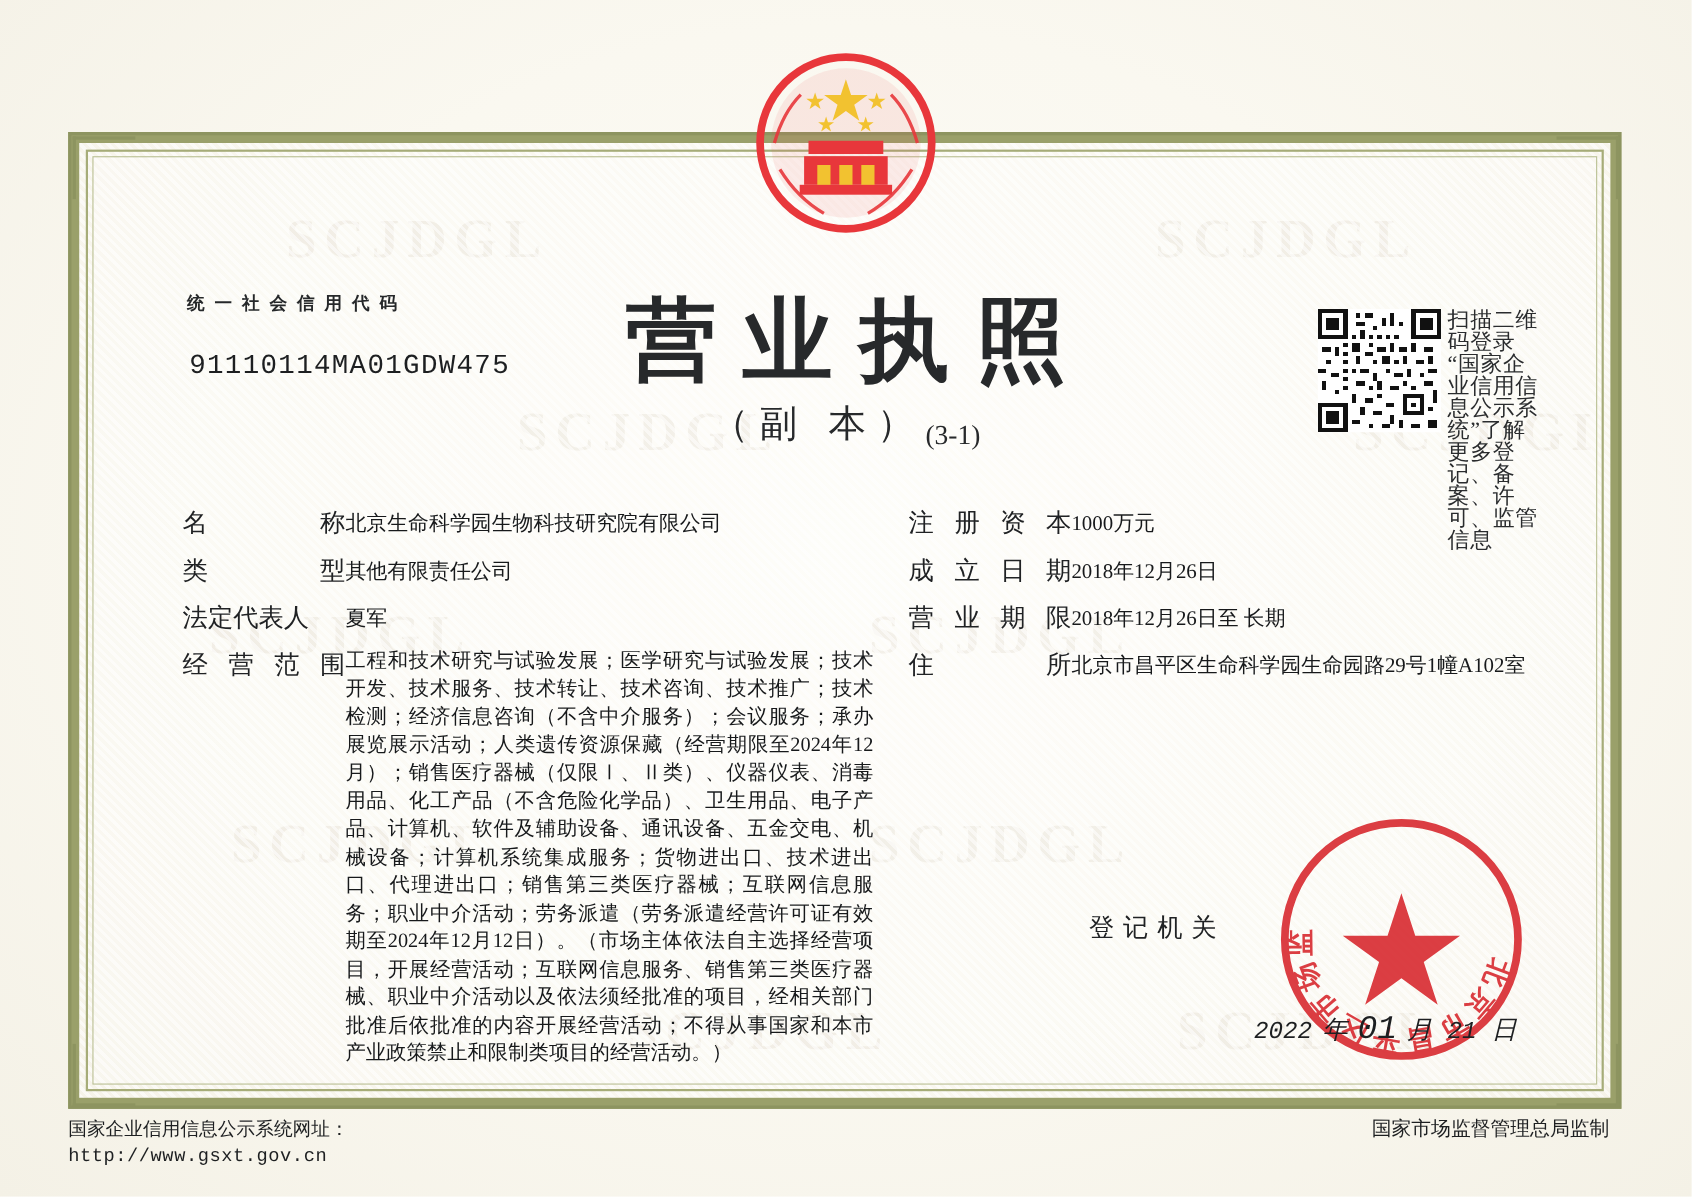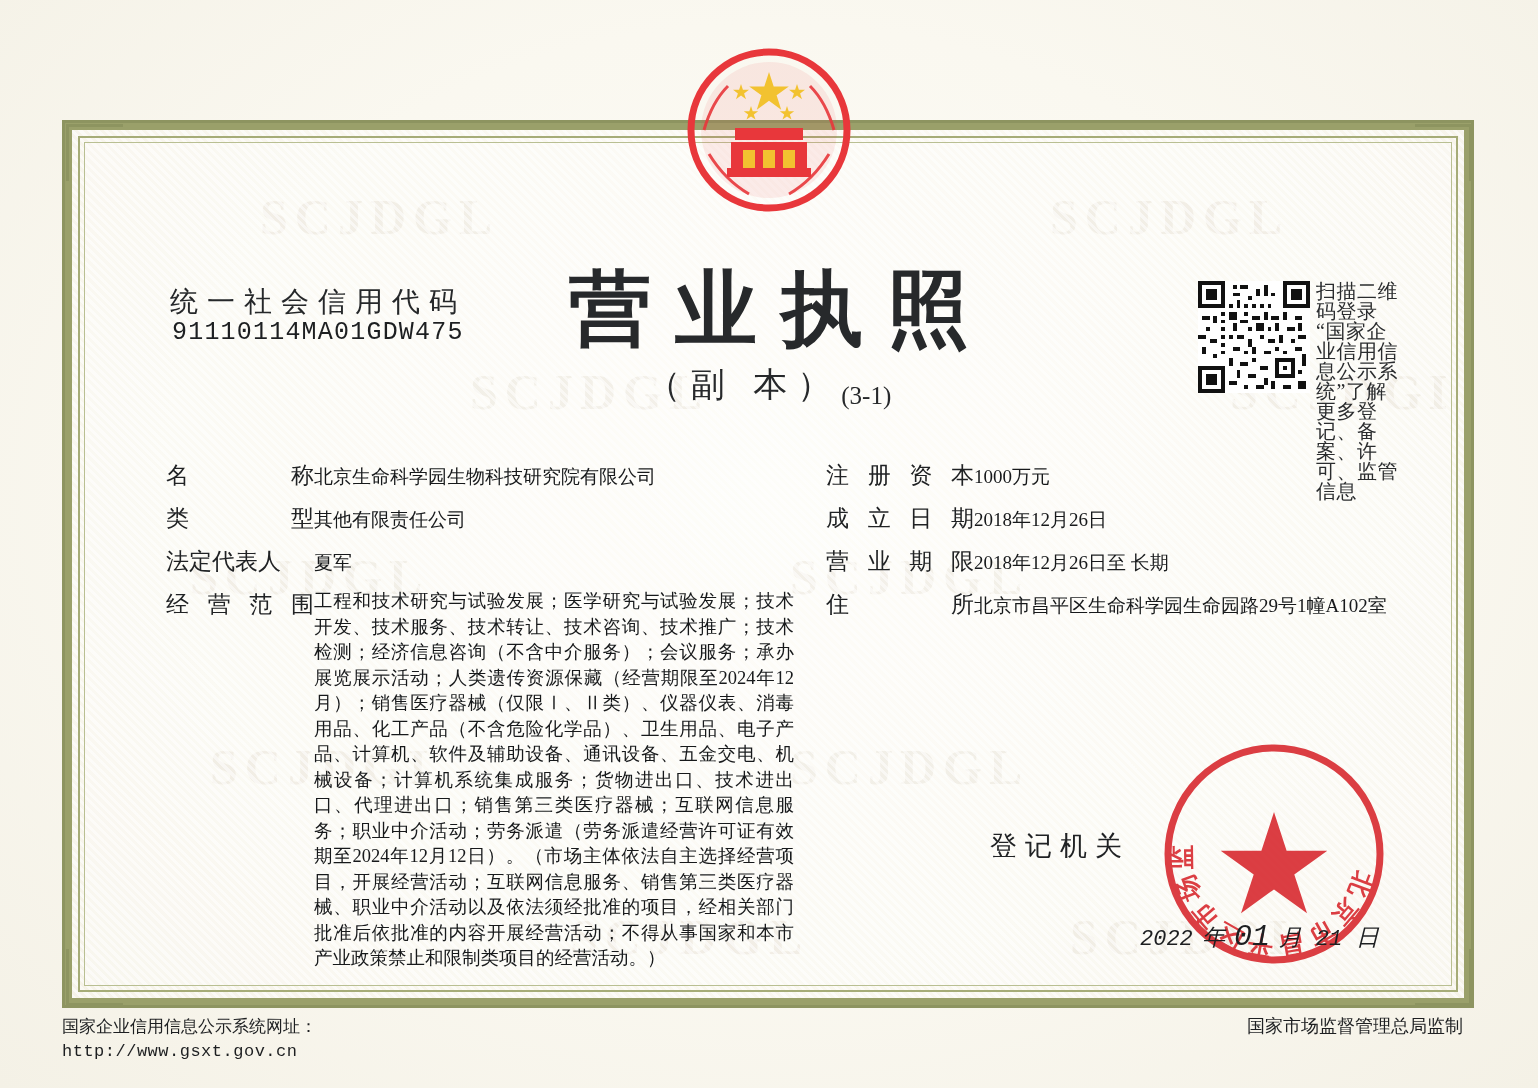--- a/index.html
+++ b/index.html
@@ -126,24 +126,25 @@
     position: relative;
     top: 8px;
     letter-spacing: 0;
     margin-top: 48px;
   }
 
   
   .uscc-label {
     position: absolute;
     left: 170px;
-    top: 283px;
-    font-size: 28px;
+    top: 266px;
+    font-size: 16px;
     letter-spacing: 9px;
     color: #26282a;
+    font-weight: bold;
   }
   .uscc-value {
     position: absolute;
     left: 172px;
     top: 318px;
     font-family: "Liberation Mono", monospace;
     font-size: 25px;
     letter-spacing: 1.2px;
     color: #1d1f21;
   }
@@ -208,21 +209,21 @@
     text-align: justify;
     width: 480px;
     color: #17191b;
   }
 
   
   .registrar-label {
     position: absolute;
     left: 990px;
     top: 828px;
-    font-size: 27px;
+    font-size: 23px;
     letter-spacing: 8px;
     color: #202224;
   }
   .date-line {
     position: absolute;
     left: 1140px;
     top: 920px;
     font-size: 22px;
     color: #1d1f21;
     display: flex;

